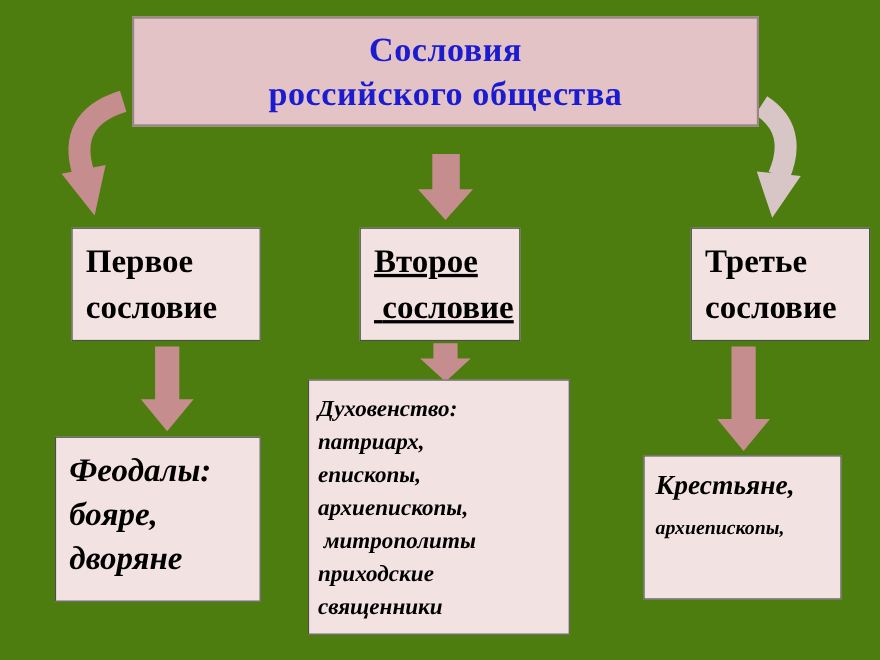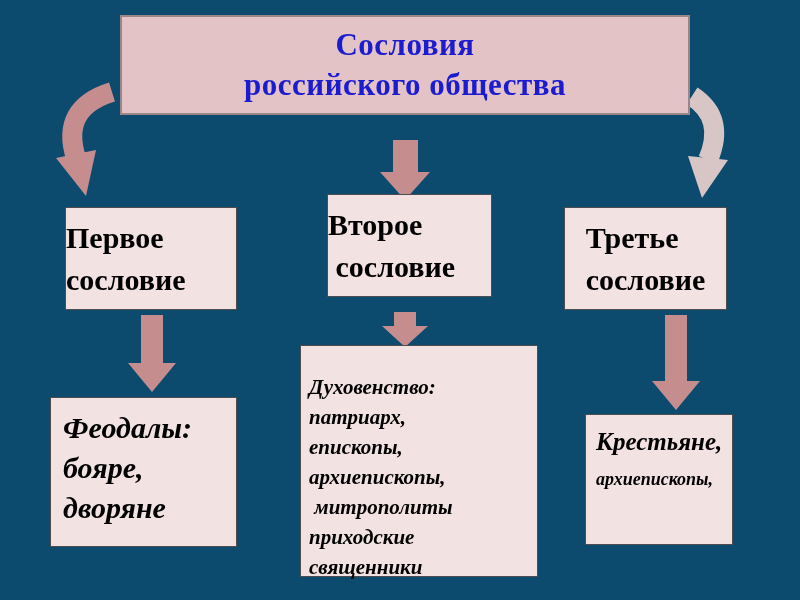--- a/index.html
+++ b/index.html
@@ -5,21 +5,21 @@
   html, body {
     margin: 0;
     padding: 0;
     background: #ffffff;
     font-family: "Liberation Serif", serif;
   }
   .slide {
     position: relative;
     width: 800px;
     height: 600px;
-    background: #0c4a6e;
+    background: #4d7c0f;
     overflow: hidden;
   }
   .arrows {
     position: absolute;
     left: 0;
     top: 0;
     z-index: 0;
   }
   .box {
     position: absolute;
@@ -47,32 +47,32 @@
     letter-spacing: 0.5px;
   }
   .light-box {
     background: #f3e2e2;
     border: 1px solid #4d4d4d;
   }
   .estate-box {
     display: flex;
     flex-direction: column;
     justify-content: center;
-    padding-left: 0;
+    padding-left: 12px;
   }
   .estate-text {
     color: #000000;
     font-weight: bold;
     font-size: 30px;
     line-height: 1.38;
     white-space: pre-wrap;
   }
   .estate-1 { left: 65px;  top: 207px; width: 172px; height: 103px; }
-  .estate-2 { left: 327px; top: 194px; width: 165px; height: 103px; }
-  .estate-3 { left: 564px; top: 207px; width: 163px; height: 103px; align-items: center; }
+  .estate-2 { left: 327px; top: 207px; width: 146px; height: 103px; text-decoration: underline; }
+  .estate-3 { left: 628px; top: 207px; width: 163px; height: 103px; }
 
   .detail-feudals {
     left: 50px;
     top: 397px;
     width: 187px;
     height: 150px;
     padding: 10px 6px 0 12px;
   }
   .feudals-text {
     color: #000000;
@@ -80,35 +80,34 @@
     font-style: italic;
     font-size: 30px;
     line-height: 1.33;
     white-space: pre-wrap;
   }
   .detail-clergy {
     left: 280px;
     top: 345px;
     width: 238px;
     height: 232px;
-    padding: 26px 6px 0 8px;
-    margin-left: 20px;
+    padding: 10px 6px 0 8px;
   }
   .clergy-text {
     color: #000000;
     font-weight: bold;
     font-style: italic;
     font-size: 21px;
     line-height: 1.43;
     white-space: pre-wrap;
   }
   .detail-commoners {
     left: 585px;
     top: 414px;
-    width: 148px;
+    width: 180px;
     height: 131px;
     padding: 12px 4px 0 10px;
   }
   .commoners-line-big {
     color: #000000;
     font-weight: bold;
     font-style: italic;
     font-size: 25px;
     line-height: 1.2;
     white-space: pre-wrap;

